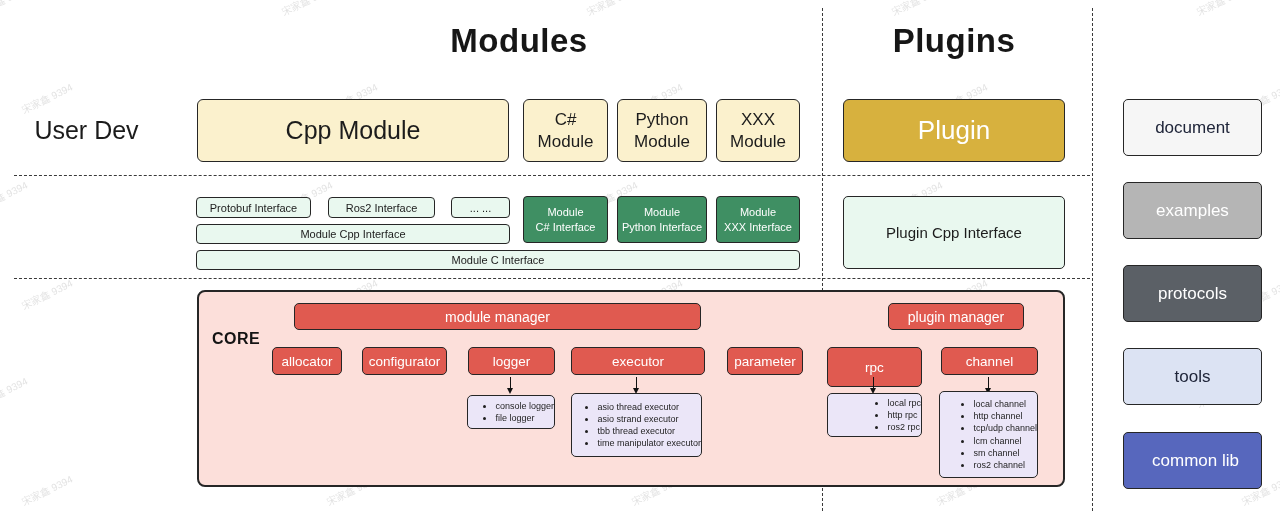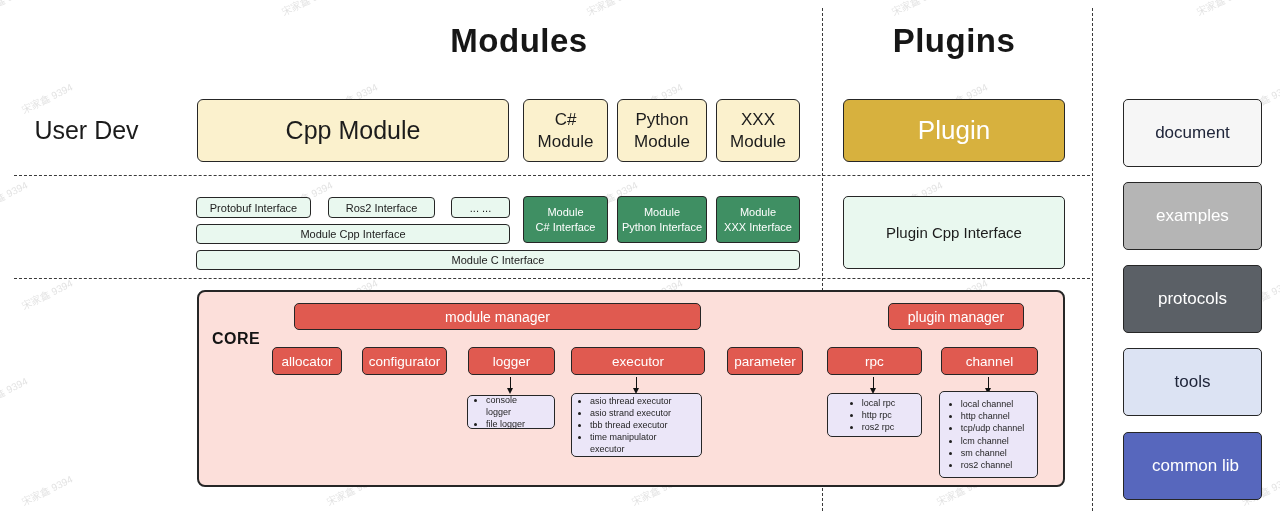--- a/index.html
+++ b/index.html
@@ -24,28 +24,28 @@
   .prewrap{white-space:pre-line;}
   .cream{background:#fbf1cd;font-size:17px;line-height:1.25;}
   .cream-big{background:#fbf1cd;font-size:25px;}
   .gold{background:#d7b13e;color:#ffffff;font-size:26px;}
   .lgreen{background:#e9f8ef;border-width:1.2px;border-radius:4px;font-size:11px;}
   .lgreen-big{background:#e9f8ef;border-width:1.5px;border-radius:5px;font-size:15px;}
   .dgreen{background:#3f8f63;color:#ffffff;font-size:11px;line-height:1.35;border-radius:4px;border-width:1.2px;}
   .core-box{background:#fcdfda;border-width:2px;border-radius:8px;}
   .core-label{position:absolute;font-size:16px;font-weight:700;letter-spacing:0.5px;color:#141414;}
   .red{background:#e05a50;color:#ffffff;font-size:13.5px;border-radius:5px;}
-  .lav{background:#ebe6f8;border-width:1.2px;border-radius:5px;justify-content:center;text-align:left;padding:3px 10px 3px 5px;}
+  .lav{background:#ebe6f8;border-width:1.2px;border-radius:5px;justify-content:flex-end;text-align:left;padding:3px 0 3px 5px;}
   .lav ul{margin:0;padding-left:13px;font-size:9px;line-height:1.34;color:#1f1f1f;}
   
   .arrow{position:absolute;width:0;height:12px;border-left:1.6px solid #111;}
   .arrow::after{content:"";position:absolute;left:-4.4px;bottom:-5px;width:0;height:0;
     border-left:3.6px solid transparent;border-right:3.6px solid transparent;border-top:6px solid #111;}
   
-  .other{left:1123px;width:139px;height:68px;font-size:17px;border-radius:5px;}
+  .other{left:1123px;width:139px;height:57px;font-size:17px;border-radius:5px;}
   .o-document{background:#f6f6f6;color:#20263a;}
   .o-examples{background:#b5b5b5;color:#ffffff;}
   .o-protocols{background:#5b6066;color:#ffffff;}
   .o-tools{background:#dce3f3;color:#20263a;}
   .o-commonlib{background:#5767bd;color:#ffffff;}
 </style>
 </head>
 <body>
 
 <div class="canvas">
@@ -120,21 +120,21 @@
   <div class="core-label" style="left:212px;top:330px;">CORE</div>
 
   <div class="box red" style="left:294px;top:303px;width:407px;height:27px;font-size:14px;">module manager</div>
   <div class="box red" style="left:888px;top:303px;width:136px;height:27px;font-size:14px;">plugin manager</div>
 
   <div class="box red" style="left:272px;top:347px;width:70px;height:28px;">allocator</div>
   <div class="box red" style="left:362px;top:347px;width:85px;height:28px;">configurator</div>
   <div class="box red" style="left:468px;top:347px;width:87px;height:28px;">logger</div>
   <div class="box red" style="left:571px;top:347px;width:134px;height:28px;">executor</div>
   <div class="box red" style="left:727px;top:347px;width:76px;height:28px;">parameter</div>
-  <div class="box red" style="left:827px;top:347px;width:95px;height:28px;">rpc</div>
+  <div class="box red" style="left:827px;top:347px;width:95px;height:40px;">rpc</div>
   <div class="box red" style="left:941px;top:347px;width:97px;height:28px;">channel</div>
 
   <div class="arrow" style="left:510px;top:377px;"></div>
   <div class="arrow" style="left:636px;top:377px;"></div>
   <div class="arrow" style="left:873px;top:377px;"></div>
   <div class="arrow" style="left:988px;top:377px;"></div>
 
   <div class="box lav" style="left:467px;top:395px;width:88px;height:34px;">
     <ul>
         <li>console logger</li>

